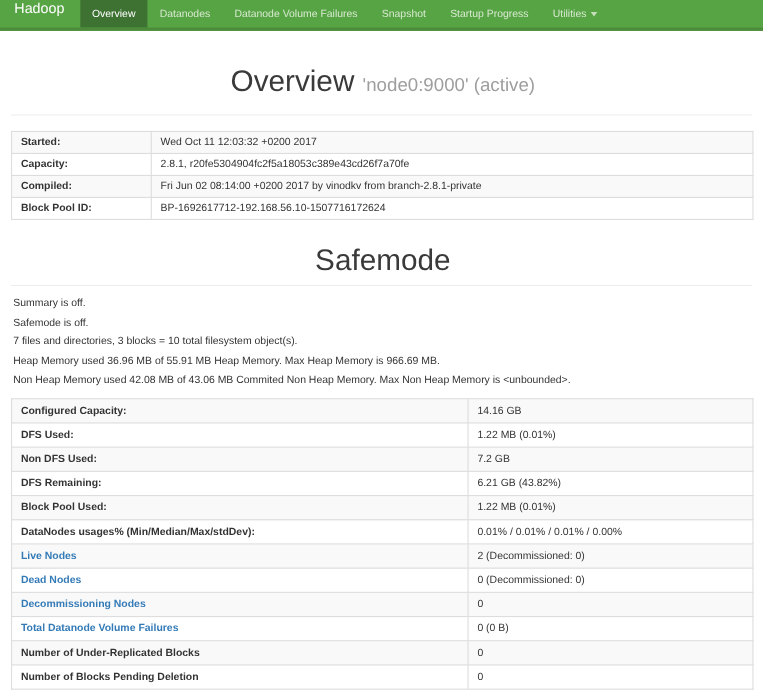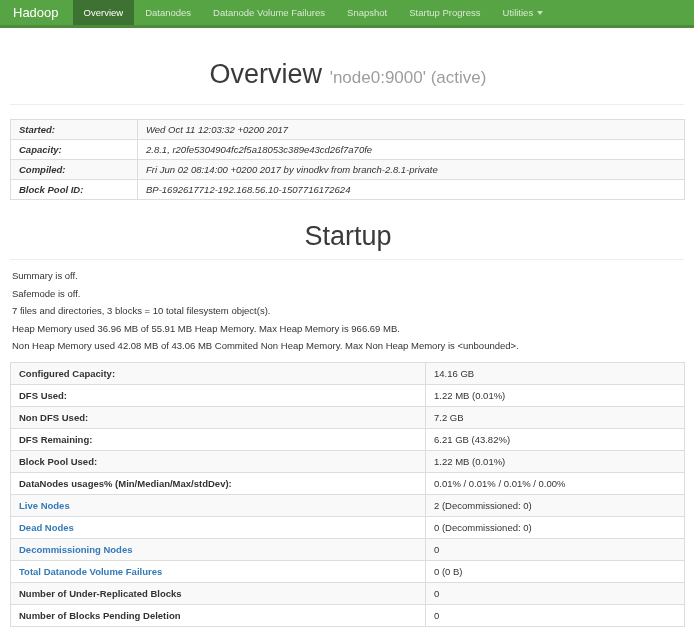--- a/index.html
+++ b/index.html
@@ -8,21 +8,21 @@
     width: 694px; height: 630px;
     overflow: hidden;
     background: #fff;
     color: #333;
     font-family: "Liberation Sans", sans-serif;
     font-size: 9.5px;
   }
   
   .navbar {
     display: flex;
-    align-items: center;
+    align-items: flex-start;
     height: 25px;
     background: var(--navbar-bg, #57a445);
     border-bottom: 3px solid var(--navbar-border, #4c8b3a);
   }
   .brand {
     display: flex; align-items: center;
     padding: 0 12px 0 13px;
     font-size: 13px;
     color: #fff;
     text-decoration: none;
@@ -82,21 +82,21 @@
     border-collapse: collapse;
     table-layout: fixed;
   }
   th, td {
     border: 1px solid #ddd;
     text-align: left;
     vertical-align: middle;
     font-size: 9.5px;
     line-height: 11px;
   }
-  .info-table th, .info-table td { padding: 4px 8px; font-style: italic; }
+  .info-table th, .info-table td { padding: 4px 8px; }
   .info-table th { width: 110px; }
   .summary-table th, .summary-table td { padding: 5px 8px; }
   .summary-table th { width: 398px; }
   tbody tr:nth-child(odd) { background: #f9f9f9; }
   th { font-weight: bold; }
   .tbl-link {
     color: var(--link-color, #337ab7);
     text-decoration: none;
     cursor: pointer;
   }
@@ -150,21 +150,21 @@
           <th>Compiled:</th>
           <td>Fri Jun 02 08:14:00 +0200 2017 by vinodkv from branch-2.8.1-private</td>
         </tr>
         <tr>
           <th>Block Pool ID:</th>
           <td>BP-1692617712-192.168.56.10-1507716172624</td>
         </tr>
       </tbody>
   </table>
 
-  <h1 class="summary-h1">Startup</h1>
+  <h1 class="summary-h1">Safemode</h1>
   <hr class="above-paras">
 
   <div class="paras" id="summary-paragraphs">
       <p>Summary is off.</p>
       <p>Safemode is off.</p>
       <p>7 files and directories, 3 blocks = 10 total filesystem object(s).</p>
       <p>Heap Memory used 36.96 MB of 55.91 MB Heap Memory. Max Heap Memory is 966.69 MB.</p>
       <p>Non Heap Memory used 42.08 MB of 43.06 MB Commited Non Heap Memory. Max Non Heap Memory is &lt;unbounded&gt;.</p>
     </div>
 

